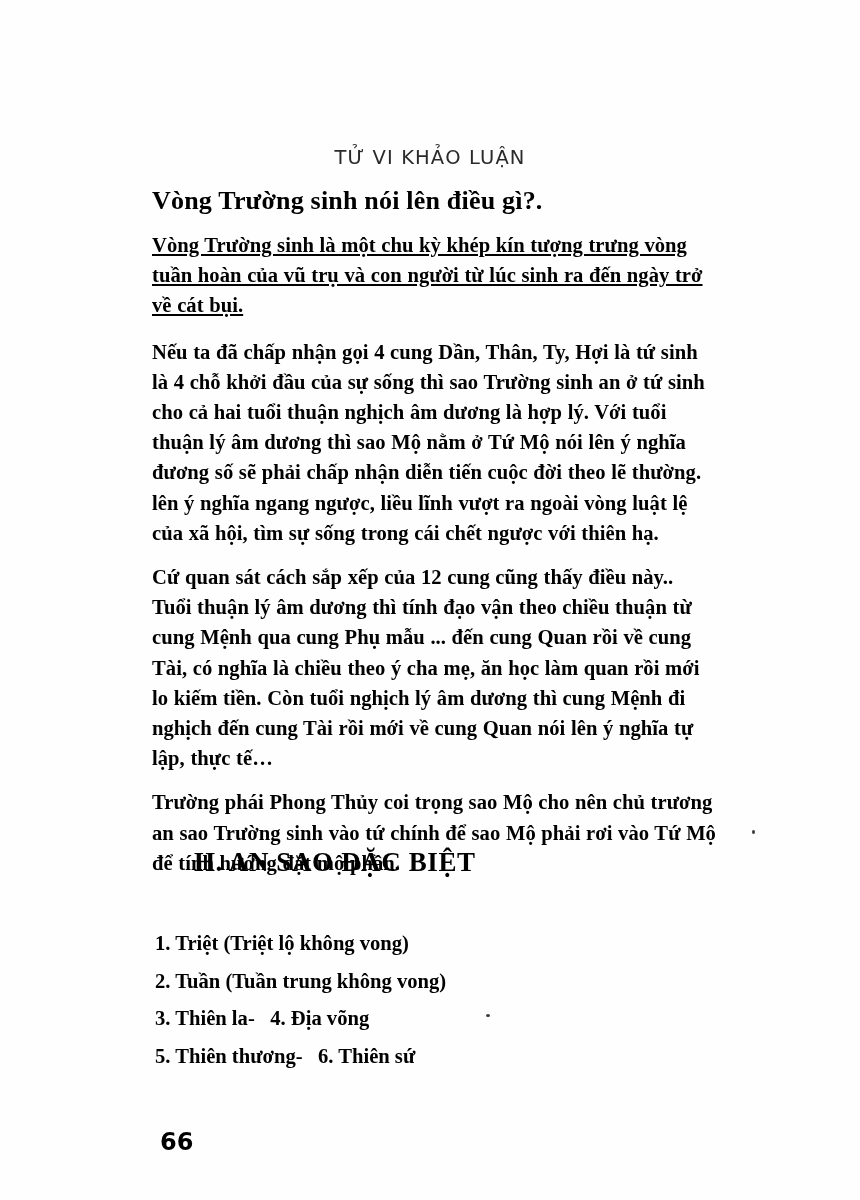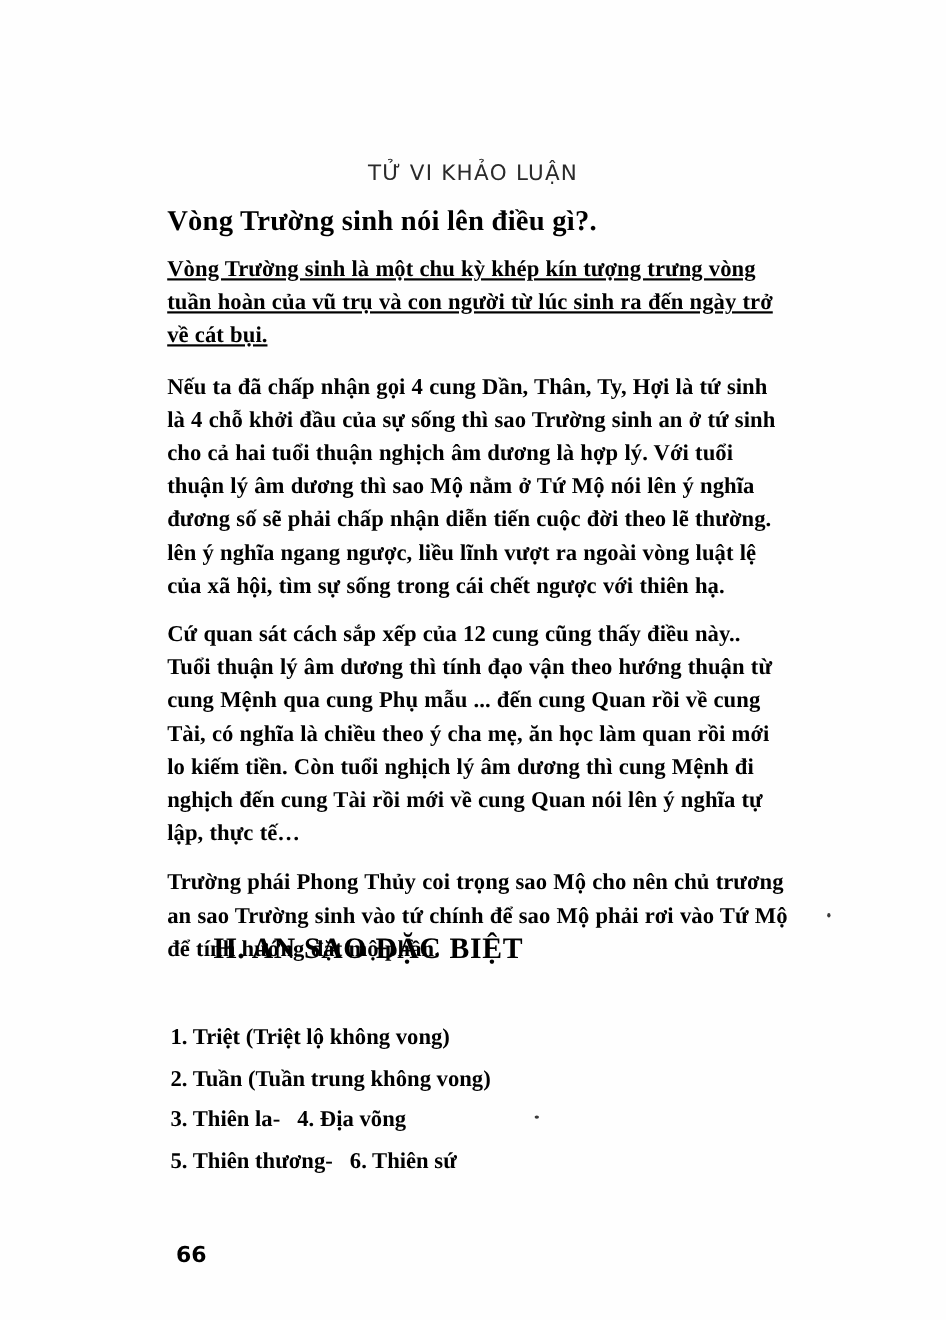--- a/index.html
+++ b/index.html
@@ -100,21 +100,21 @@
     line-height: 37.5px;
     font-weight: 700;
     white-space: pre;
   }
 
   
   .page-number {
     position: absolute;
     left: 160px;
     top: 1128px;
-    font-size: 20px;
+    font-size: 24px;
     font-weight: 700;
     font-family: "DejaVu Sans", "Liberation Sans", sans-serif;
   }
 
   
   .speck {
     position: absolute;
     background: #3a3a3a;
     border-radius: 50%;
   }
@@ -143,21 +143,21 @@
       <span class="ln">là 4 chỗ khởi đầu của sự sống thì sao Trường sinh an ở tứ sinh</span>
       <span class="ln">cho cả hai tuổi thuận nghịch âm dương là hợp lý. Với tuổi</span>
       <span class="ln">thuận lý âm dương thì sao Mộ nằm ở Tứ Mộ nói lên ý nghĩa</span>
       <span class="ln">đương số sẽ phải chấp nhận diễn tiến cuộc đời theo lẽ thường.</span>
       <span class="ln">lên ý nghĩa ngang ngược, liều lĩnh vượt ra ngoài vòng luật lệ</span>
       <span class="ln">của xã hội, tìm sự sống trong cái chết ngược với thiên hạ.</span>
     </p>
 
     <p class="para">
       <span class="ln">Cứ quan sát cách sắp xếp của 12 cung cũng thấy điều này..</span>
-      <span class="ln">Tuổi thuận lý âm dương thì tính đạo vận theo hướng thuận từ</span>
+      <span class="ln">Tuổi thuận lý âm dương thì tính đạo vận theo chiều thuận từ</span>
       <span class="ln">cung Mệnh qua cung Phụ mẫu ... đến cung Quan rồi về cung</span>
       <span class="ln">Tài, có nghĩa là chiều theo ý cha mẹ, ăn học làm quan rồi mới</span>
       <span class="ln">lo kiếm tiền. Còn tuổi nghịch lý âm dương thì cung Mệnh đi</span>
       <span class="ln">nghịch đến cung Tài rồi mới về cung Quan nói lên ý nghĩa tự</span>
       <span class="ln">lập, thực tế…</span>
     </p>
 
     <p class="para">
       <span class="ln">Trường phái Phong Thủy coi trọng sao Mộ cho nên chủ trương</span>
       <span class="ln">an sao Trường sinh vào tứ chính để sao Mộ phải rơi vào Tứ Mộ</span>

